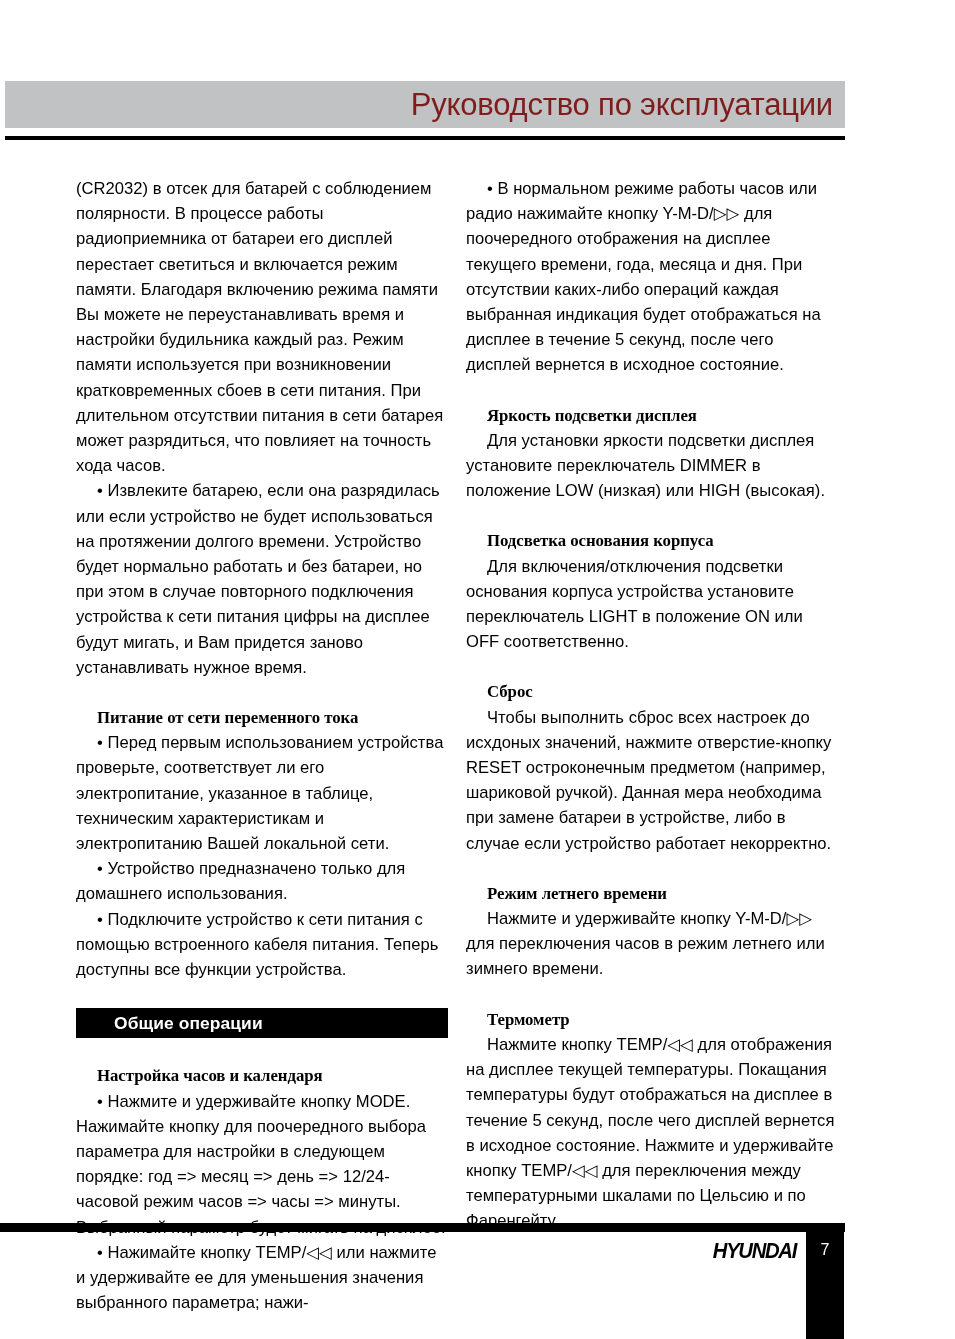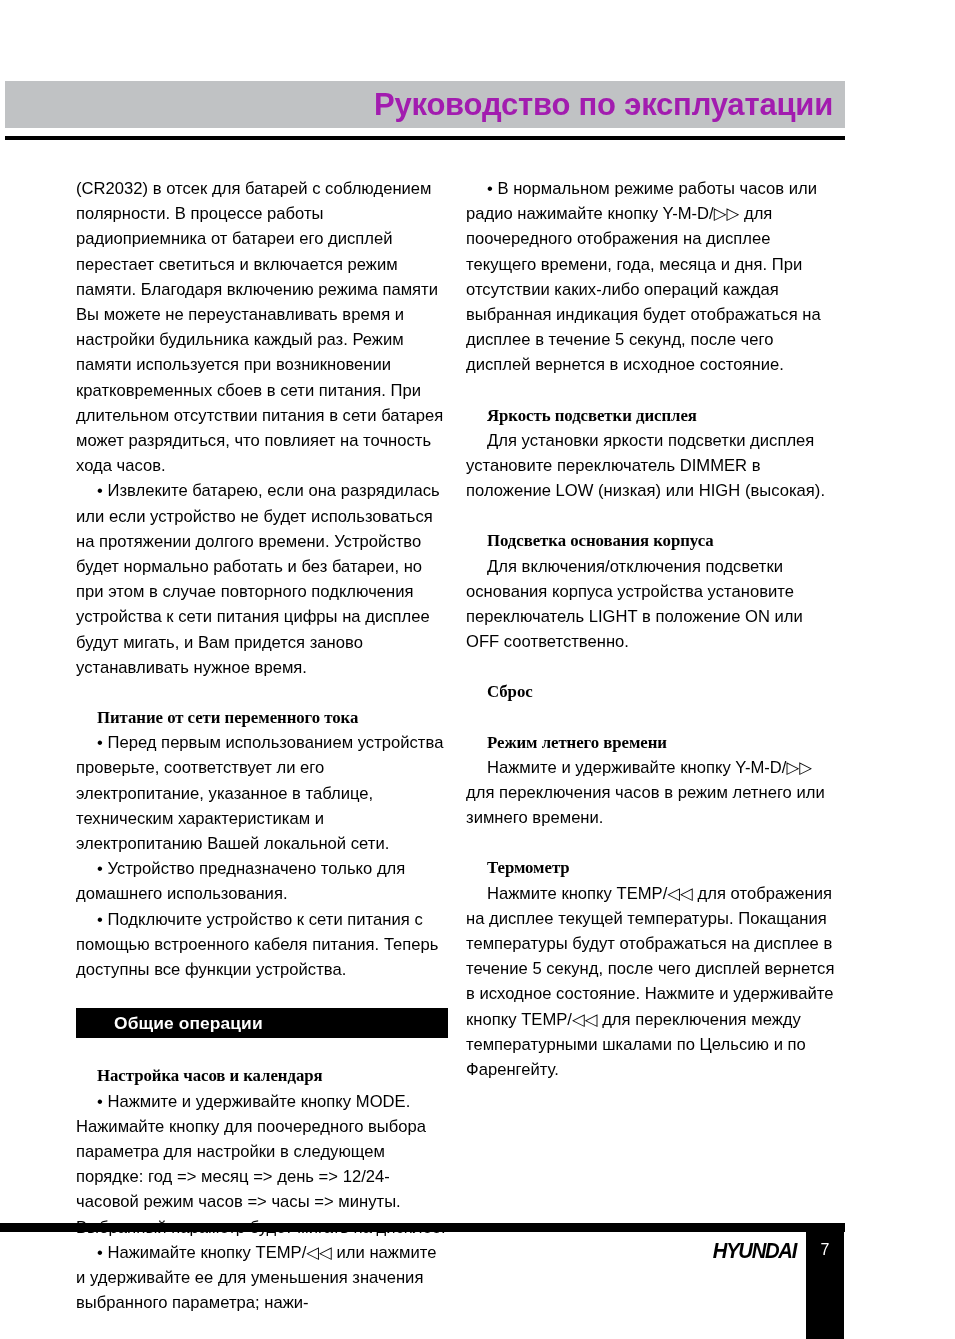--- a/index.html
+++ b/index.html
@@ -26,23 +26,23 @@
     width: 840px;
     height: 47px;
     background: #c0c2c4;
     box-sizing: border-box;
     display: flex;
     align-items: center;
     justify-content: flex-end;
   }
   .header-title {
     font-size: 31px;
-    font-weight: bold;
+    font-weight: normal;
     letter-spacing: -0.2px;
-    color: #a21caf;
+    color: #7f1d1d;
     padding-right: 12px;
     line-height: 1;
     white-space: nowrap;
   }
   .header-rule {
     position: absolute;
     left: 5px;
     top: 136px;
     width: 840px;
     height: 4px;
@@ -178,20 +178,21 @@
   <div class="col col-right">
     <p class="bullet">• В нормальном режиме работы часов или радио нажимайте кнопку Y-M-D/▷▷ для поочередного отображения на дисплее текущего времени, года, месяца и дня. При отсутствии каких-либо операций каждая выбранная индикация будет отображаться на дисплее в течение 5 секунд, после чего дисплей вернется в исходное состояние.</p>
 
     <h3 class="sub spaced">Яркость подсветки дисплея</h3>
     <p class="indent">Для установки яркости подсветки дисплея установите переключатель DIMMER в положение LOW (низкая) или HIGH (высокая).</p>
 
     <h3 class="sub spaced">Подсветка основания корпуса</h3>
     <p class="indent">Для включения/отключения подсветки основания корпуса устройства установите переключатель LIGHT в положение ON или OFF соответственно.</p>
 
     <h3 class="sub spaced">Сброс</h3>
+    <p class="indent">Чтобы выполнить сброс всех настроек до исхдоных значений, нажмите отверстие-кнопку RESET остроконечным предметом (например, шариковой ручкой). Данная мера необходима при замене батареи в устройстве, либо в случае если устройство работает некорректно.</p>
 
     <h3 class="sub spaced">Режим летнего времени</h3>
     <p class="indent">Нажмите и удерживайте кнопку Y-M-D/▷▷ для переключения часов в режим летнего или зимнего времени.</p>
 
     <h3 class="sub spaced">Термометр</h3>
     <p class="indent">Нажмите кнопку TEMP/◁◁ для отображения на дисплее текущей температуры. Покащания температуры будут отображаться на дисплее в течение 5 секунд, после чего дисплей вернется в исходное состояние. Нажмите и удерживайте кнопку TEMP/◁◁ для переключения между температурными шкалами по Цельсию и по Фаренгейту.</p>
   </div>
 </div>
 
 <div class="footer-rule"></div>

